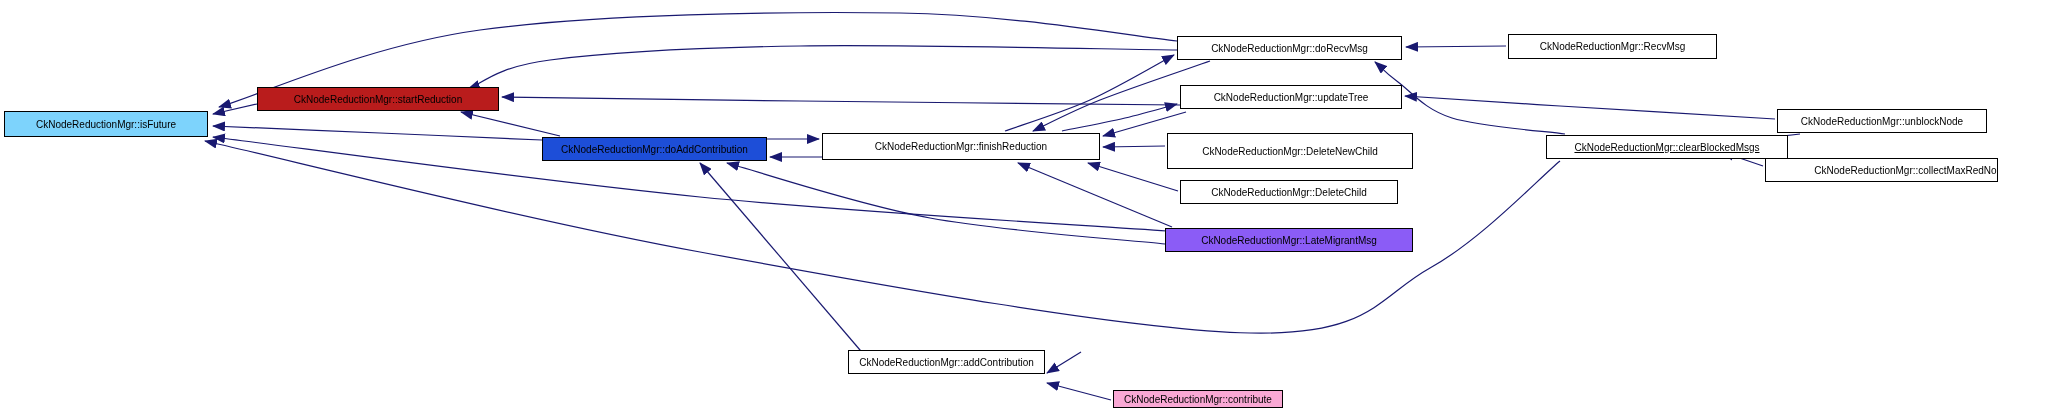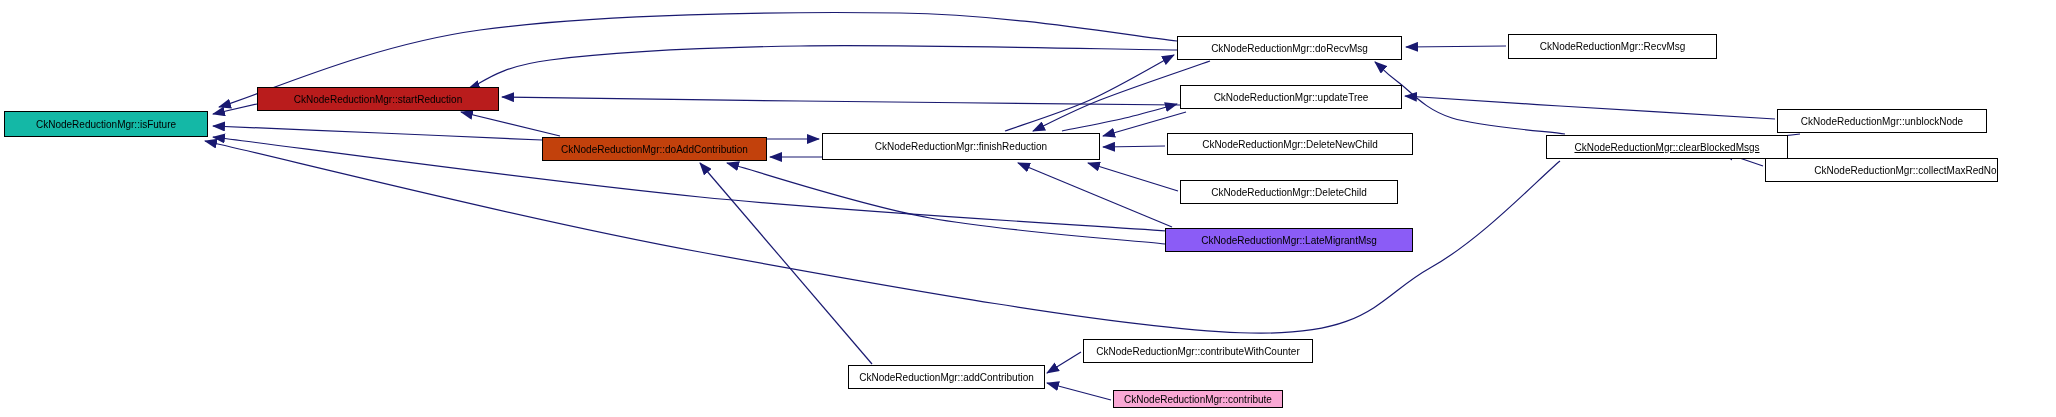--- a/index.html
+++ b/index.html
@@ -58,61 +58,58 @@
         <path class="edge" stroke="#191970" marker-end="url(#arrowhead)" d="M1178,191 L1088,163"></path>
         <path class="edge" stroke="#191970" marker-end="url(#arrowhead)" d="M1172,227 L1018,163"></path>
         <path class="edge" stroke="#191970" marker-end="url(#arrowhead)" d="M1775,119 C1739.1666666666667,116.83333333333333 1621.6666666666667,109.83333333333333 1560,106 C1498.3333333333333,102.16666666666667 1430.8333333333333,97.66666666666667 1405,96"></path>
         <path class="edge" stroke="#191970" marker-end="url(#arrowhead)" d="M1800,134 L1722,143"></path>
         <path class="edge" stroke="#191970" marker-end="url(#arrowhead)" d="M1763,166 L1722,152"></path>
         <path class="edge" stroke="#191970" marker-end="url(#arrowhead)" d="M1081,352 L1047,373"></path>
         <path class="edge" stroke="#191970" marker-end="url(#arrowhead)" d="M1111,400 L1047,383"></path>
       </g>
   </svg>
 
-<div class="gnode root" style="left: 4px; top: 111px; width: 204px; height: 26px; border-color: rgb(0, 0, 0); background: #14b8a6;">
+<div class="gnode root" style="left: 4px; top: 111px; width: 204px; height: 26px; border-color: rgb(0, 0, 0); background: #7dd3fc;">
     <span class="gnode-label">CkNodeReductionMgr::isFuture</span>
   </div>
     <div class="gnode" style="left: 257px; top: 87px; width: 242px; height: 24px; border-color: rgb(0, 0, 0); background: #b91c1c;">
     <span class="gnode-label">CkNodeReductionMgr::startReduction</span>
   </div>
-    <div class="gnode" style="left: 542px; top: 137px; width: 225px; height: 24px; border-color: rgb(0, 0, 0); background: #c2410c;">
+    <div class="gnode" style="left: 542px; top: 137px; width: 225px; height: 24px; border-color: rgb(0, 0, 0); background: #1d4ed8;">
     <span class="gnode-label">CkNodeReductionMgr::doAddContribution</span>
   </div>
     <div class="gnode" style="left: 822px; top: 133px; width: 278px; height: 27px; border-color: rgb(0, 0, 0); background: rgb(255, 255, 255);">
     <span class="gnode-label">CkNodeReductionMgr::finishReduction</span>
   </div>
     <div class="gnode" style="left: 1177px; top: 36px; width: 225px; height: 24px; border-color: rgb(0, 0, 0); background: rgb(255, 255, 255);">
     <span class="gnode-label">CkNodeReductionMgr::doRecvMsg</span>
   </div>
     <div class="gnode" style="left: 1508px; top: 34px; width: 209px; height: 25px; border-color: rgb(0, 0, 0); background: rgb(255, 255, 255);">
     <span class="gnode-label">CkNodeReductionMgr::RecvMsg</span>
   </div>
     <div class="gnode" style="left: 1180px; top: 85px; width: 222px; height: 24px; border-color: rgb(0, 0, 0); background: rgb(255, 255, 255);">
     <span class="gnode-label">CkNodeReductionMgr::updateTree</span>
   </div>
-    <div class="gnode" style="left: 1167px; top: 133px; width: 246px; height: 22px; border-color: rgb(0, 0, 0); background: rgb(255, 255, 255);">
+    <div class="gnode" style="left: 1167px; top: 133px; width: 246px; height: 36px; border-color: rgb(0, 0, 0); background: rgb(255, 255, 255);">
     <span class="gnode-label">CkNodeReductionMgr::DeleteNewChild</span>
   </div>
     <div class="gnode" style="left: 1180px; top: 180px; width: 218px; height: 24px; border-color: rgb(0, 0, 0); background: rgb(255, 255, 255);">
     <span class="gnode-label">CkNodeReductionMgr::DeleteChild</span>
   </div>
     <div class="gnode" style="left: 1165px; top: 228px; width: 248px; height: 24px; border-color: rgb(0, 0, 0); background: #8b5cf6;">
     <span class="gnode-label">CkNodeReductionMgr::LateMigrantMsg</span>
   </div>
     <div class="gnode" style="left: 1546px; top: 135px; width: 242px; height: 24px; border-color: rgb(0, 0, 0); background: rgb(255, 255, 255); text-decoration: underline;">
     <span class="gnode-label">CkNodeReductionMgr::clearBlockedMsgs</span>
   </div>
     <div class="gnode" style="left: 1777px; top: 109px; width: 210px; height: 24px; border-color: rgb(0, 0, 0); background: rgb(255, 255, 255);">
     <span class="gnode-label">CkNodeReductionMgr::unblockNode</span>
   </div>
     <div class="gnode" style="left: 1765px; top: 158px; width: 233px; height: 24px; border-color: rgb(0, 0, 0); background: rgb(255, 255, 255); padding-left: 48px;">
     <span class="gnode-label">CkNodeReductionMgr::collectMaxRedNo</span>
   </div>
-    <div class="gnode" style="left: 848px; top: 365px; width: 197px; height: 24px; border-color: rgb(0, 0, 0); background: rgb(255, 255, 255);">
+    <div class="gnode" style="left: 848px; top: 350px; width: 197px; height: 24px; border-color: rgb(0, 0, 0); background: rgb(255, 255, 255);">
     <span class="gnode-label">CkNodeReductionMgr::addContribution</span>
-  </div>
-    <div class="gnode" style="left: 1083px; top: 339px; width: 230px; height: 24px; border-color: rgb(0, 0, 0); background: rgb(255, 255, 255);">
-    <span class="gnode-label">CkNodeReductionMgr::contributeWithCounter</span>
   </div>
     <div class="gnode" style="left: 1113px; top: 390px; width: 170px; height: 18px; border-color: rgb(0, 0, 0); background: #f9a8d4;">
     <span class="gnode-label">CkNodeReductionMgr::contribute</span>
   </div>
   </div>
 
 </body></html>

